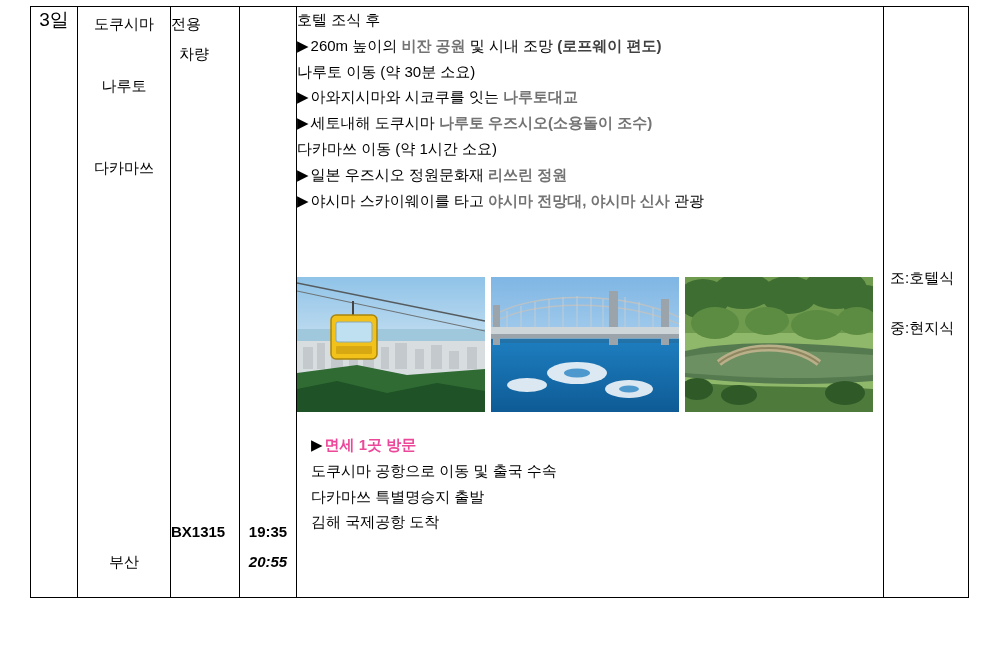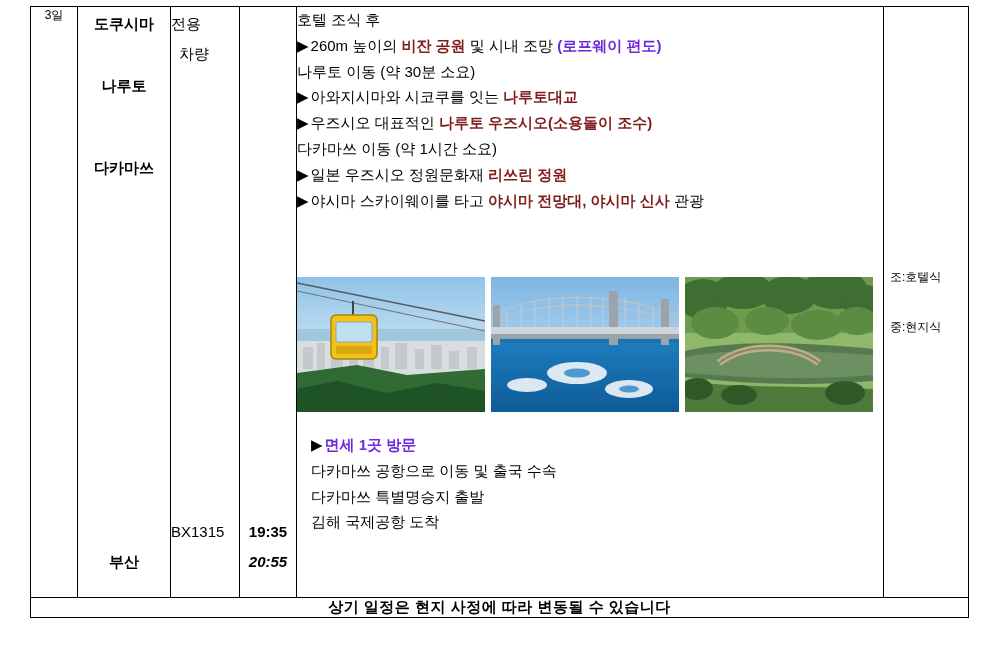--- a/index.html
+++ b/index.html
@@ -25,30 +25,30 @@
     border-collapse: collapse;
     width: 932px;
     table-layout: fixed;
   }
   table.itinerary td {
     border: 1px solid #000000;
     vertical-align: top;
     padding: 0;
   }
   .col-day    { width: 46px; }
-  .col-city   { width: 92px; font-weight: bold; }
+  .col-city   { width: 92px; }
   .col-flight { width: 68px; }
   .col-time   { width: 56px; }
   .col-body   { width: 586px; border-radius: 12px; }
   .col-meals  { width: 84px; }
 
   .day-cell {
     text-align: center;
     vertical-align: middle;
-    font-size: 12px;
+    font-size: 19px;
   }
   .city-cell {
     position: relative;
     font-size: 15px;
     text-align: center;
   }
   .city-name {
     position: absolute;
     left: 0;
     right: 0;
@@ -56,38 +56,38 @@
     white-space: nowrap;
   }
   .city-tokushima { top: 8px; }
   .city-naruto    { top: 70px; }
   .city-takamatsu { top: 152px; }
   .city-busan     { top: 546px; }
 
   .flight-cell { position: relative; font-size: 15px; text-align: left; }
   .flight-type1 { position: absolute; top: 8px; left: 0; right: 0; }
   .flight-type2 { position: absolute; top: 38px; left: 8px; right: 0; }
-  .flight-code  { position: absolute; top: 516px; left: 0; right: 0; font-weight: normal; font-size: 15px; }
+  .flight-code  { position: absolute; top: 516px; left: 0; right: 0; font-weight: bold; font-size: 15px; }
 
   .time-cell { position: relative; font-size: 15px; text-align: center; }
   .time-dep { position: absolute; top: 516px; left: 0; right: 0; font-weight: bold; }
   .time-arr { position: absolute; top: 546px; left: 0; right: 0; font-weight: bold; font-style: italic; }
 
   .body-cell {
     padding: 6px 8px 8px 14px;
     font-size: 15px;
     line-height: 1.72;
     height: 590px;
     position: relative;
   }
   .line { white-space: nowrap; }
   .line .arrow { margin-right: 2px; }
-  .hl-red { color: #7f1d1d; font-weight: bold; }
-  .hl-blue { color: #6d28d9; font-weight: bold; }
-  .hl-navy { color: #6d28d9; font-weight: bold; }
+  .hl-red { color: #737373; font-weight: bold; }
+  .hl-blue { color: #404040; font-weight: bold; }
+  .hl-navy { color: #ec4899; font-weight: bold; }
 
   .photos {
     position: absolute;
     left: 0;
     right: 0;
     top: 270px;
     display: flex;
     gap: 6px;
     padding-left: 0px;
   }
@@ -101,21 +101,21 @@
   .photo svg { display: block; }
 
   .after-photos {
     position: absolute;
     left: 14px;
     top: 425px;
     font-size: 15px;
     line-height: 1.72;
   }
 
-  .meals-cell { position: relative; font-size: 12px; }
+  .meals-cell { position: relative; font-size: 15px; }
   .meal-1 { position: absolute; top: 262px; left: 6px; white-space: nowrap; }
   .meal-2 { position: absolute; top: 312px; left: 6px; white-space: nowrap; }
 
   .footer-row td {
     text-align: center;
     font-weight: bold;
     font-size: 15px;
     padding: 6px 0 7px 0;
     letter-spacing: 0.5px;
   }
@@ -144,21 +144,21 @@
       <td class="col-time time-cell">
         <div class="time-dep">19:35</div>
         <div class="time-arr">20:55</div>
       </td>
       <td class="col-body body-cell">
         <div id="itinerary-lines">
               <div class="line"><span>호텔 조식 후</span></div>
               <div class="line"><span class="arrow">▶</span><span>260m 높이의 </span><span class="hl-red">비잔 공원</span><span> 및 시내 조망 </span><span class="hl-blue">(로프웨이 편도)</span></div>
               <div class="line"><span>나루토 이동 (약 30분 소요)</span></div>
               <div class="line"><span class="arrow">▶</span><span>아와지시마와 시코쿠를 잇는 </span><span class="hl-red">나루토대교</span></div>
-              <div class="line"><span class="arrow">▶</span><span>우즈시오 대표적인 </span><span class="hl-red">나루토 우즈시오(소용돌이 조수)</span></div>
+              <div class="line"><span class="arrow">▶</span><span>세토내해 도쿠시마 </span><span class="hl-red">나루토 우즈시오(소용돌이 조수)</span></div>
               <div class="line"><span>다카마쓰 이동 (약 1시간 소요)</span></div>
               <div class="line"><span class="arrow">▶</span><span>일본 우즈시오 정원문화재 </span><span class="hl-red">리쓰린 정원</span></div>
               <div class="line"><span class="arrow">▶</span><span>야시마 스카이웨이를 타고 </span><span class="hl-red">야시마 전망대, 야시마 신사</span><span> 관광</span></div>
             </div>
 
         <div class="photos">
           <div class="photo">
             <svg width="188" height="135" viewBox="0 0 188 135" xmlns="http://www.w3.org/2000/svg">
               <defs>
                 <linearGradient id="sky1" x1="0" y1="0" x2="0" y2="1">
@@ -269,28 +269,25 @@
                 <ellipse cx="12" cy="112" rx="16" ry="11"></ellipse>
                 <ellipse cx="54" cy="118" rx="18" ry="10"></ellipse>
                 <ellipse cx="160" cy="116" rx="20" ry="12"></ellipse>
               </g>
             </svg>
           </div>
         </div>
 
         <div class="after-photos" id="itinerary-lines-after">
               <div class="line"><span class="arrow">▶</span><span class="hl-navy">면세 1곳 방문</span></div>
-              <div class="line"><span>다카마쓰 공항으로 이동 및 출국 수속</span></div>
+              <div class="line"><span>도쿠시마 공항으로 이동 및 출국 수속</span></div>
               <div class="line"><span>다카마쓰 특별명승지 출발</span></div>
               <div class="line"><span>김해 국제공항 도착</span></div>
             </div>
       </td>
       <td class="col-meals meals-cell">
         <div class="meal-1">조:호텔식</div>
         <div class="meal-2">중:현지식</div>
       </td>
-    </tr>
-    <tr class="footer-row">
-      <td colspan="6">상기 일정은 현지 사정에 따라 변동될 수 있습니다</td>
     </tr>
   </tbody>
     </table>
 </div>
 
 </body></html>

